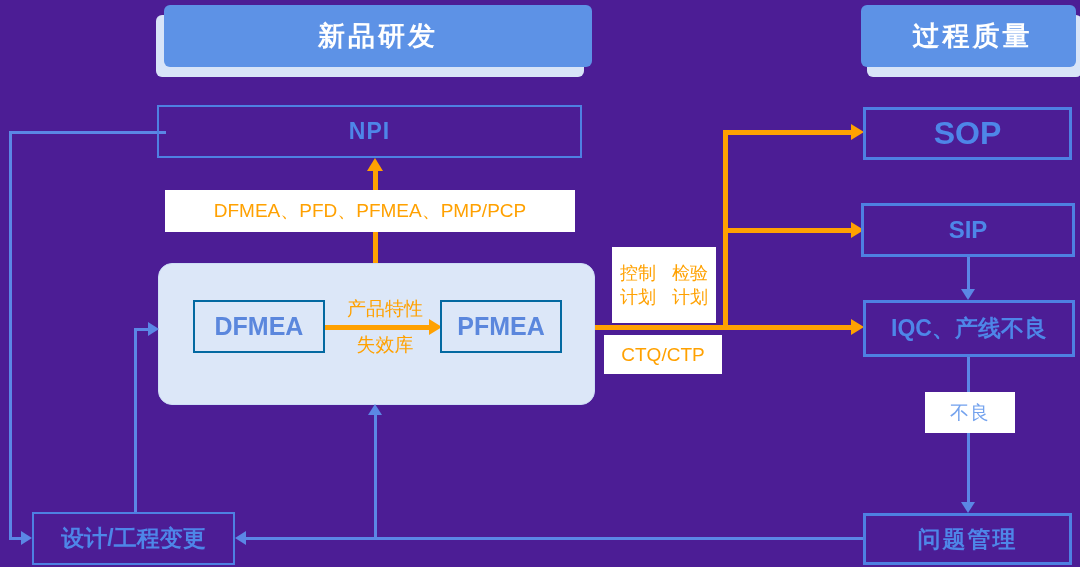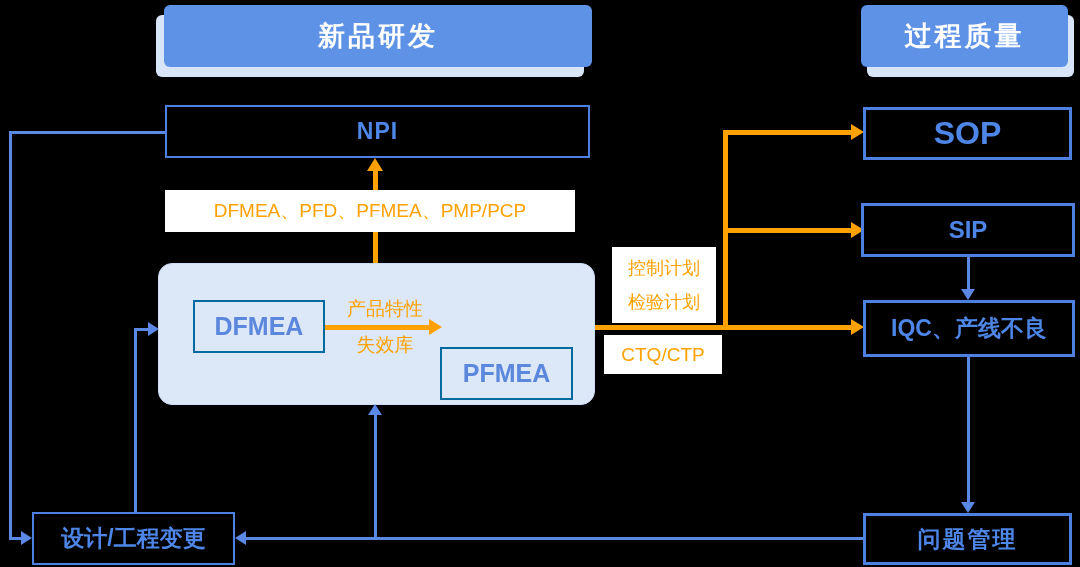--- a/index.html
+++ b/index.html
@@ -7,67 +7,67 @@
     --header-shadow:#D8E4F8;
     --blue:#5B87E5;
     --box-border:#4E80E2;
     --box-text:#4E86E8;
     --light-blue-text:#74A3EE;
     --orange:#FFA101;
     --container-fill:#DCE7F8;
   }
   html,body{margin:0;padding:0;background:#ffffff;}
   body{font-family:"Liberation Sans","DejaVu Sans",sans-serif;}
-  #canvas{position:relative;width:1080px;height:567px;background:#000000;overflow:hidden;}
+  #canvas{position:relative;width:1080px;height:567px;background:#4c1d95;overflow:hidden;}
 
   
   .hdr{position:absolute;display:flex;align-items:center;justify-content:center;
        background:var(--header-fill);color:#ffffff;font-weight:bold;font-size:27px;
        letter-spacing:3px;border-radius:6px;z-index:4;}
   .hdr-left{left:164px;top:5px;width:428px;height:62px;box-shadow:-8px 10px 0 0 var(--header-shadow);}
-  .hdr-right{left:861px;top:5px;width:207px;height:62px;box-shadow:6px 10px 0 0 var(--header-shadow);}
+  .hdr-right{left:861px;top:5px;width:207px;height:62px;box-shadow:6px 10px 0 0 var(--header-shadow);padding-left:8px;}
 
   
   .obox{position:absolute;display:flex;align-items:center;justify-content:center;
         border:3px solid var(--box-border);color:var(--box-text);font-weight:bold;
         background:transparent;z-index:4;box-sizing:border-box;}
-  .npi{left:165px;top:105px;width:425px;height:53px;font-size:23px;letter-spacing:1px;}
+  .npi{left:157px;top:105px;width:425px;height:53px;font-size:23px;letter-spacing:1px;}
   .sop{left:863px;top:107px;width:209px;height:53px;font-size:32px;}
   .sip{left:861px;top:203px;width:214px;height:54px;font-size:24px;}
   .iqc{left:863px;top:300px;width:212px;height:57px;font-size:23px;}
   .issue{left:863px;top:513px;width:209px;height:52px;font-size:23px;letter-spacing:2px;}
   .change{left:32px;top:512px;width:203px;height:53px;font-size:23px;}
 
   
   .container{position:absolute;left:158px;top:263px;width:437px;height:142px;
              background:var(--container-fill);border:1px solid #cdddf6;border-radius:14px;z-index:1;box-sizing:border-box;}
   .ibox{position:absolute;display:flex;align-items:center;justify-content:center;
         border:2px solid #0369a1;color:#5B87DD;font-weight:bold;font-size:25px;
         background:var(--container-fill);z-index:4;box-sizing:border-box;}
   .dfmea{left:193px;top:300px;width:132px;height:53px;}
-  .pfmea{left:440px;top:300px;width:133px;height:53px;margin-top:47px;}
+  .pfmea{left:440px;top:300px;width:122px;height:53px;}
 
   
   .line{position:absolute;background:var(--blue);z-index:2;}
   .oline{position:absolute;background:var(--orange);z-index:2;}
   .arr{position:absolute;width:0;height:0;border-style:solid;z-index:2;}
   .arr-r-b{border-width:7px 0 7px 11px;border-color:transparent transparent transparent var(--blue);}
   .arr-l-b{border-width:7px 11px 7px 0;border-color:transparent var(--blue) transparent transparent;}
   .arr-u-b{border-width:0 7px 11px 7px;border-color:transparent transparent var(--blue) transparent;}
   .arr-d-b{border-width:11px 7px 0 7px;border-color:var(--blue) transparent transparent transparent;}
   .arr-r-o{border-width:8px 0 8px 13px;border-color:transparent transparent transparent var(--orange);}
   .arr-u-o{border-width:0 8px 13px 8px;border-color:transparent transparent var(--orange) transparent;}
 
   
   .wlabel{position:absolute;background:#ffffff;display:flex;align-items:center;justify-content:center;
           z-index:3;text-align:center;}
   .ol-text{color:var(--orange);}
   .bl-text{color:var(--light-blue-text);}
   .band{left:165px;top:190px;width:410px;height:42px;font-size:19px;}
-  .ctrl{left:612px;top:247px;width:104px;height:76px;font-size:18px;flex-direction:column;justify-content:space-evenly;}
+  .ctrl{left:612px;top:247px;width:104px;height:76px;font-size:18px;flex-direction:row;justify-content:space-evenly;}
   .ctq{left:604px;top:335px;width:118px;height:39px;font-size:19px;}
   .defect{left:925px;top:392px;width:90px;height:41px;font-size:19px;letter-spacing:1px;}
   .supp{left:610px;top:515px;width:118px;height:47px;font-size:18px;white-space:pre;}
 
   
   .trait{position:absolute;z-index:3;color:var(--orange);font-size:19px;text-align:center;width:110px;left:330px;}
   .trait-top{top:296px;}
   .trait-bottom{top:332px;}
 </style>
 </head>
@@ -127,14 +127,15 @@
 
   <div class="trait trait-top">产品特性</div>
   <div class="trait trait-bottom">失效库</div>
 
   <div class="wlabel band ol-text">DFMEA、PFD、PFMEA、PMP/PCP</div>
   <div class="wlabel ctrl ol-text">
     <span>控制计划</span>
     <span>检验计划</span>
   </div>
   <div class="wlabel ctq ol-text">CTQ/CTP</div>
+  <div class="wlabel defect bl-text">不良</div>
 
 </div>
 
 </body></html>

